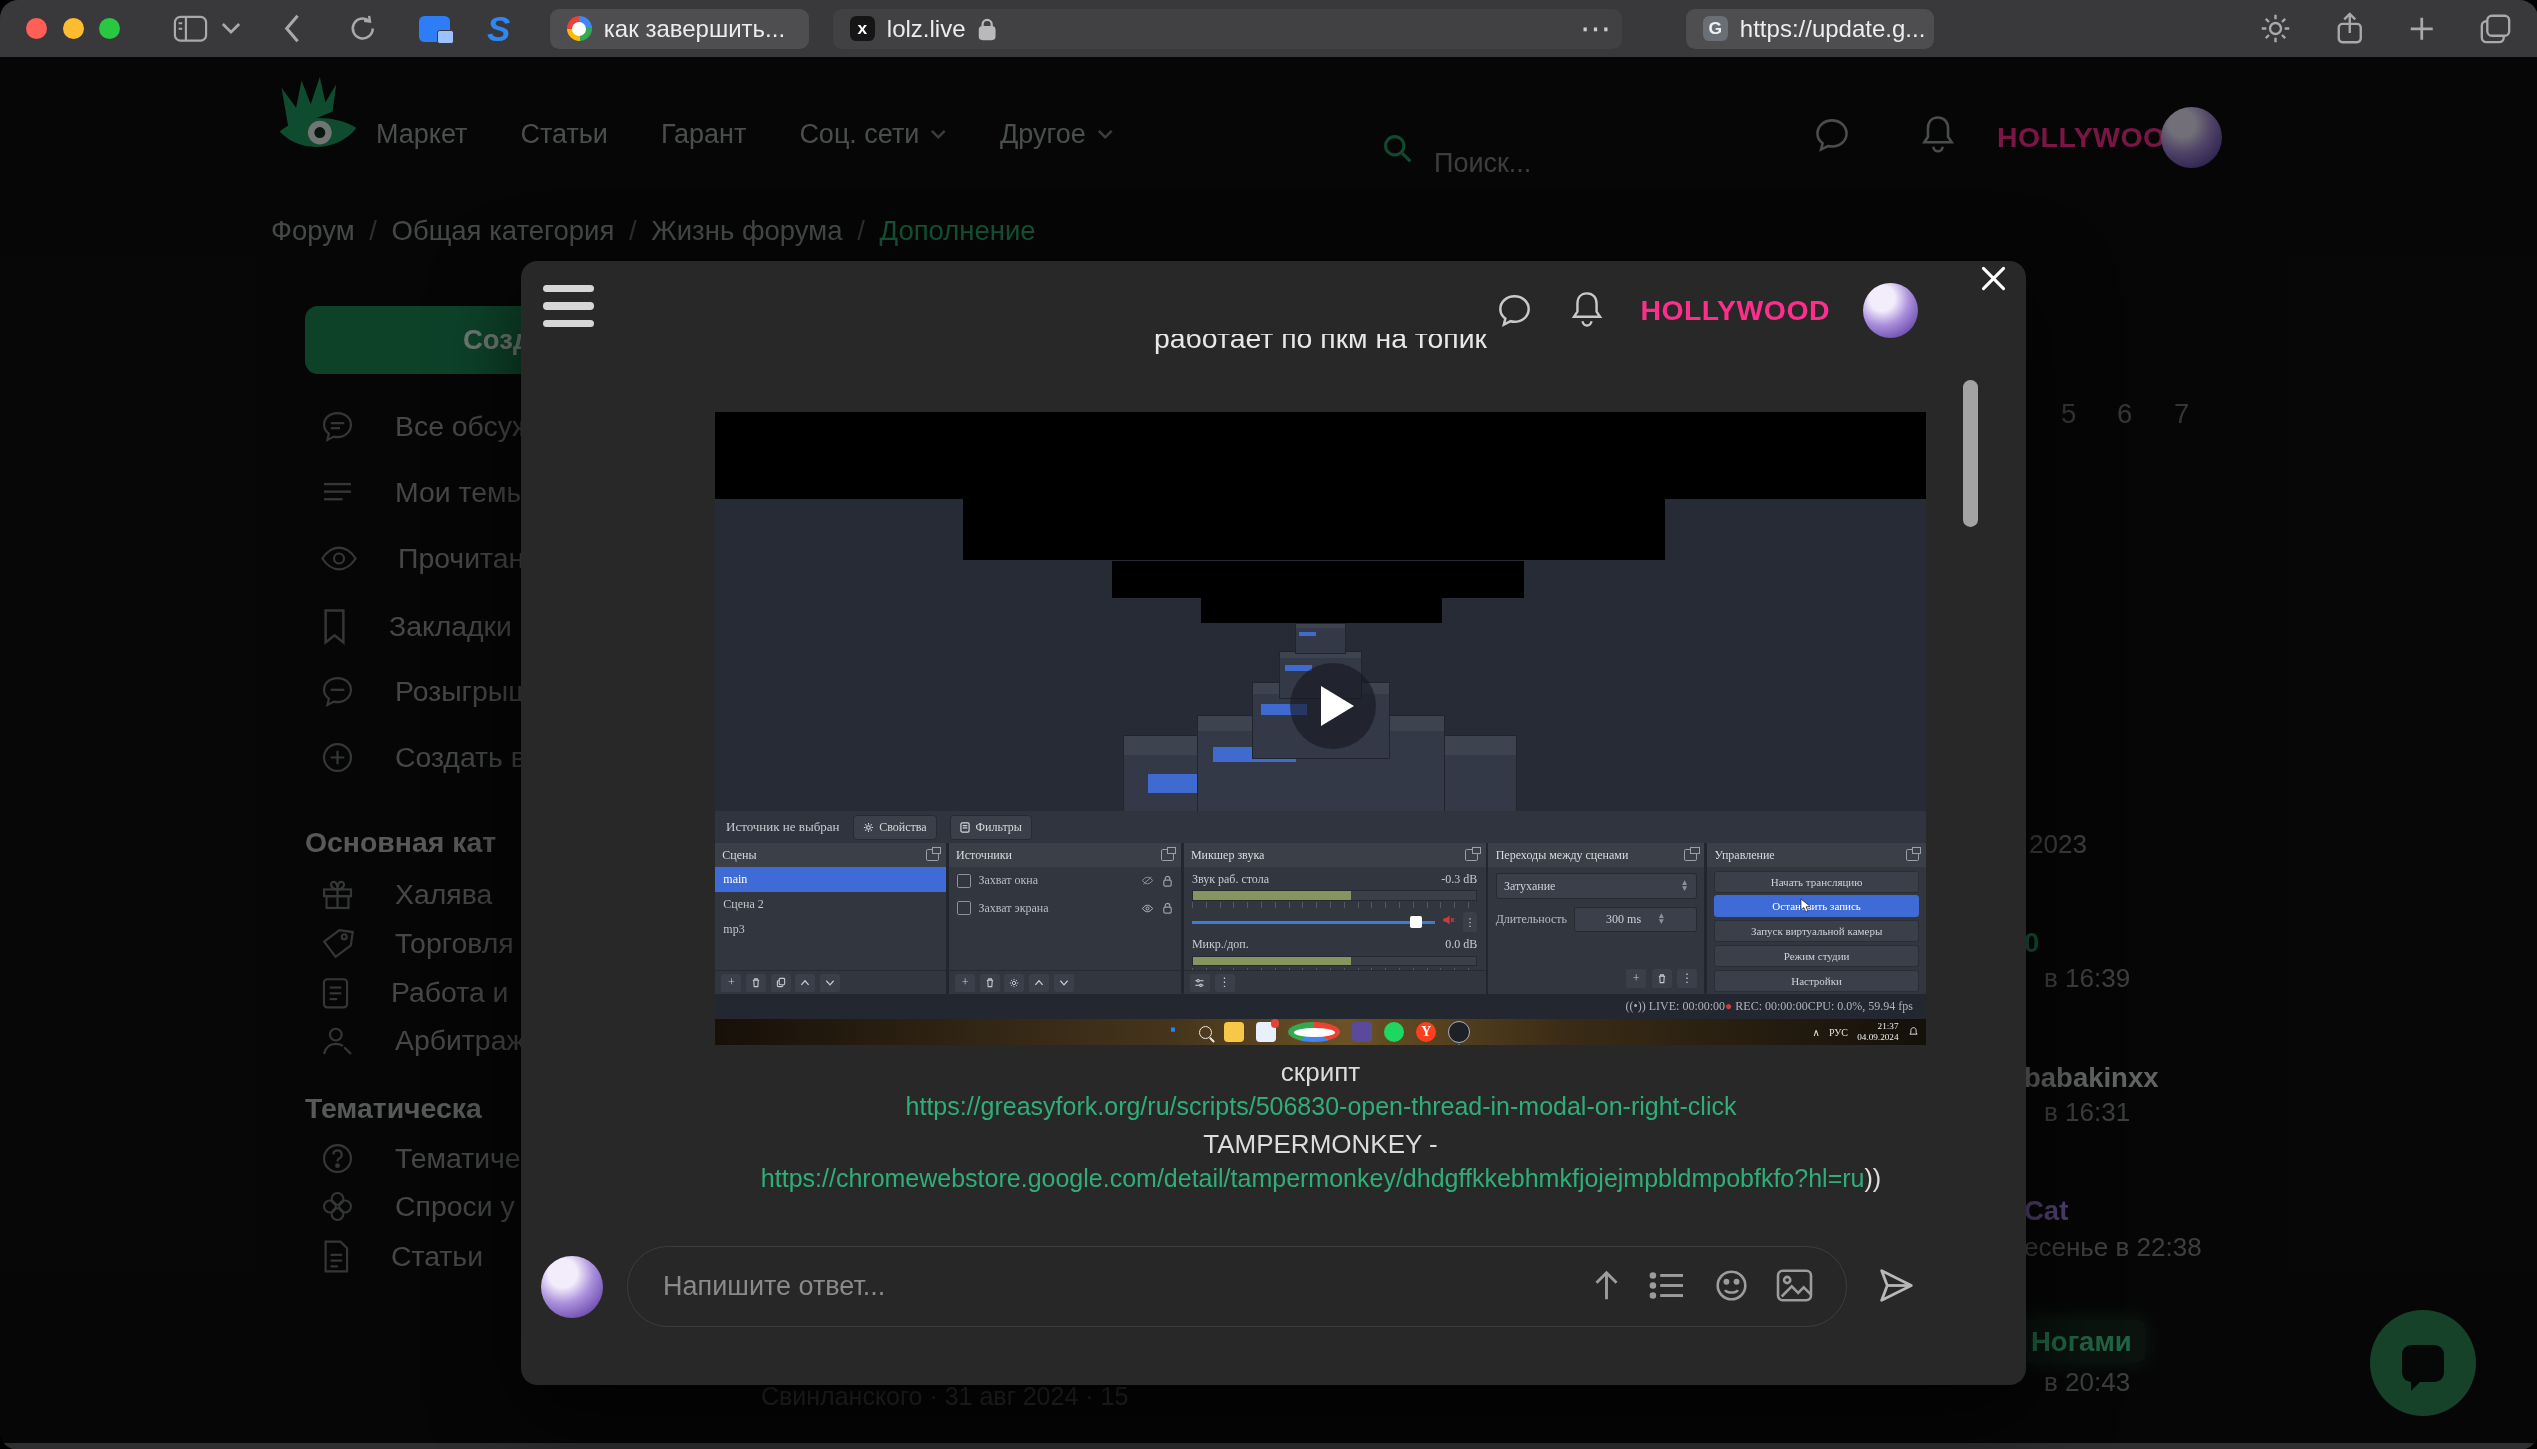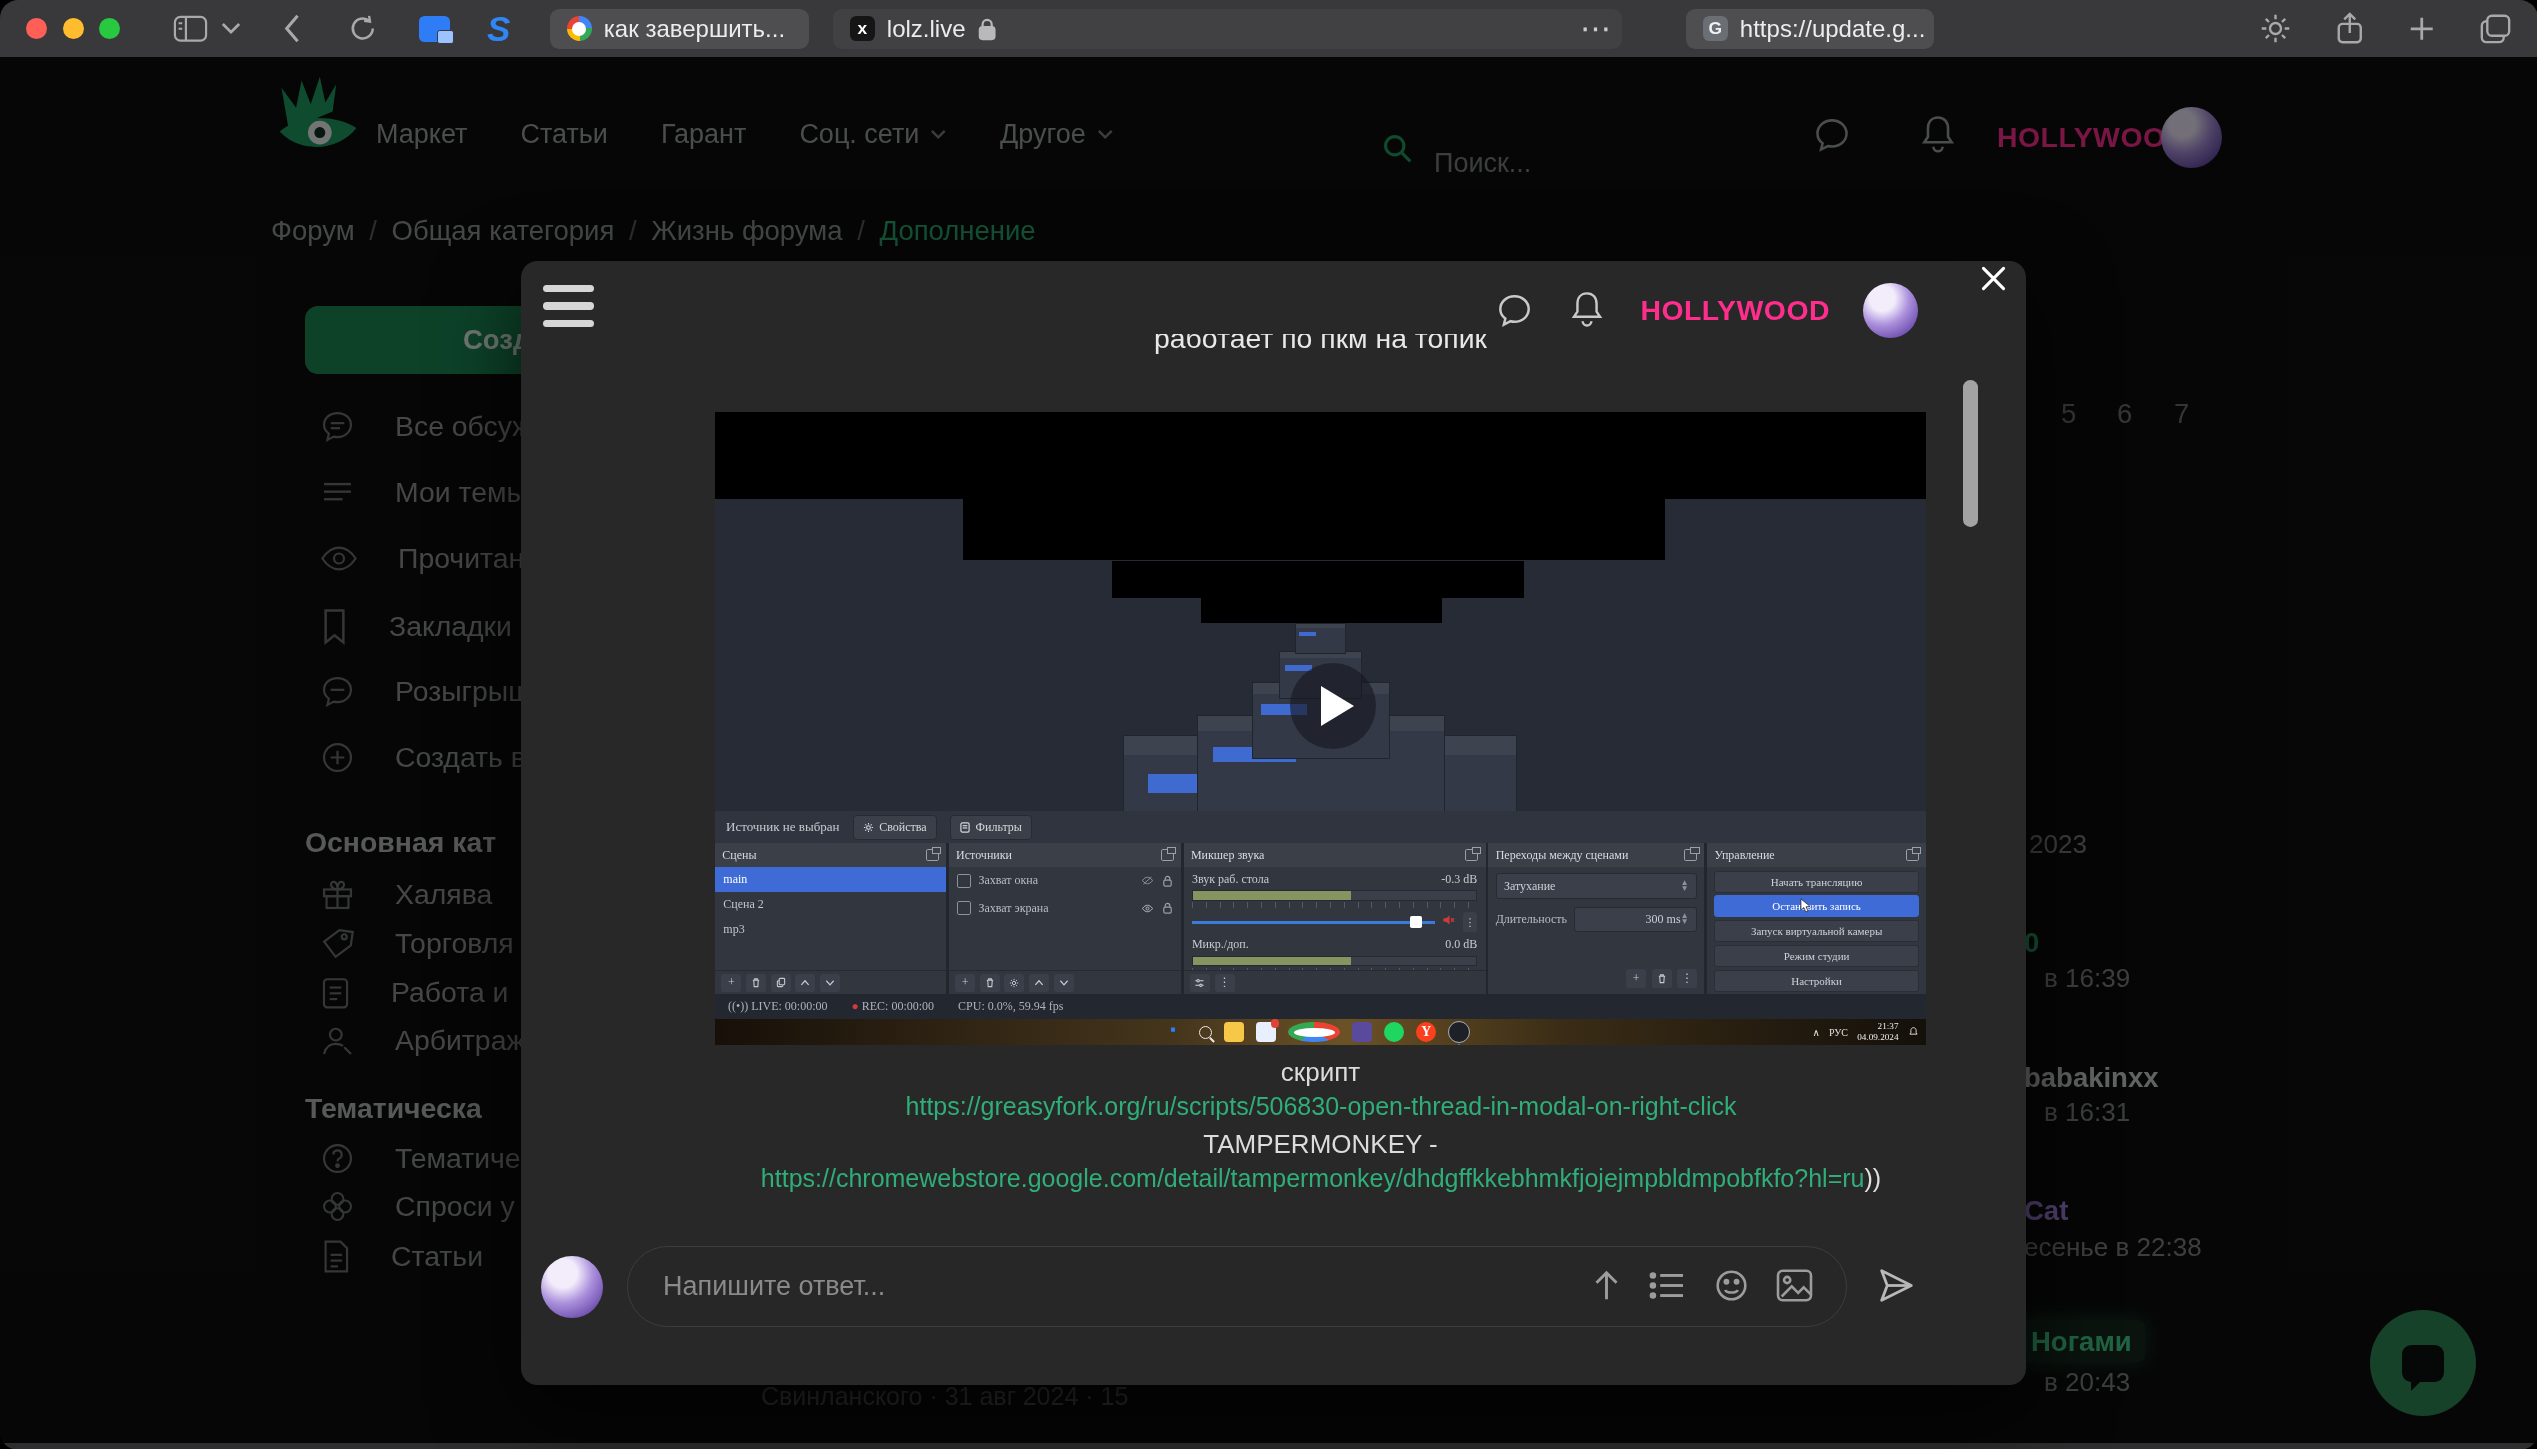--- a/index.html
+++ b/index.html
@@ -122,27 +122,27 @@
   .meter{margin-top:3.7px;height:8.3px;background:linear-gradient(90deg,#86945f 0 56%,#3a3f49 56%);border:0.9px solid #262a32;}
   .ticks{margin-top:1.8px;height:5.5px;background:repeating-linear-gradient(90deg,#6a707a 0 0.9px,transparent 0.9px 13.8px);opacity:.6;}
   .volrow{margin-top:4.6px;display:flex;align-items:center;gap:7.3px;}
   .vol{flex:1;height:3.7px;background:#3d7bd9;position:relative;}
   .vol::after{content:"";position:absolute;right:13px;top:-4.6px;width:12px;height:12px;background:#fff;border-radius:1.8px;}
   .mute{color:#d23b3b;font-size:12px;}
   .dots3{width:14.7px;height:20px;background:#3a3f49;border-radius:2.8px;color:#c6cad0;font-size:11px;display:flex;align-items:center;justify-content:center;}
   .sel-box{margin:6.4px 7.3px 0 7.3px;height:24px;background:#3a3f49;border:0.9px solid #262a32;border-radius:2.8px;display:flex;align-items:center;justify-content:space-between;padding:0 7.3px;font-size:12px;color:#ccd0d6;}
   .spin{color:#8d939b;font-size:8.3px;line-height:.8;text-align:center;}
   .durrow{margin:7.3px 7.3px 0 7.3px;display:flex;align-items:center;gap:7.3px;font-size:12px;color:#b9bdc4;}
-  .durval{flex:1;height:23px;background:#3a3f49;border:0.9px solid #262a32;border-radius:2.8px;display:flex;align-items:center;justify-content:flex-end;padding:0 7.3px;color:#ccd0d6;}
+  .durval{flex:1;height:23px;background:#3a3f49;border:0.9px solid #262a32;border-radius:2.8px;display:flex;align-items:center;justify-content:center;padding:0 7.3px;color:#ccd0d6;gap:16px;}
   .ticonrow{position:absolute;right:7.3px;bottom:7.3px;display:flex;gap:5.5px;}
   .cbtn{height:20px;margin:0 7.3px;background:#3a3f49;border:0.9px solid #2a2e36;border-radius:2.8px;color:#ced2d8;font-size:11px;display:flex;align-items:center;justify-content:center;position:relative;}
   .cbtn.active{background:#3e6bd6;color:#fff;border-color:#3e6bd6;}
   .ctrl-stack{display:flex;flex-direction:column;gap:2.8px;padding-top:3.7px;}
   .cursor{position:absolute;left:42%;top:1.8px;}
-  .statusbar{position:absolute;left:0;right:0;bottom:26px;height:25px;background:#23272f;display:flex;align-items:center;gap:24px;padding:0 13px;font-size:12px;color:#aeb3ba;}
+  .statusbar{position:absolute;left:0;right:0;bottom:26px;height:25px;background:#23272f;display:flex;align-items:center;justify-content:flex-end;padding:0 13px;font-size:12px;color:#aeb3ba;}
   .recdot{color:#d23b3b;}
   .taskbar{position:absolute;left:0;right:0;bottom:0;height:26px;background:linear-gradient(90deg,#171009 0,#45351c 38%,#6b5226 52%,#3a2c16 70%,#14100a 100%);display:flex;align-items:center;justify-content:center;gap:12px;}
   .tbi{width:20px;height:20px;border-radius:3.7px;flex:0 0 auto;}
   .tbi.win{background:linear-gradient(#2f7df6,#2f7df6);clip-path:polygon(0 0,46% 0,46% 46%,0 46%,0 0);box-shadow:11px 0 0 -0.9px #2f7df6,0 11px 0 -0.9px #2f7df6,11px 11px 0 -0.9px #2f7df6;width:9.2px;height:9.2px;border-radius:0;margin-right:7.3px;}
   .tbi.search{border:1.8px solid #e8e8e8;border-radius:50%;width:11px;height:11px;position:relative;}
   .tbi.search::after{content:"";position:absolute;right:-4.6px;bottom:-3.7px;width:6.4px;height:1.8px;background:#e8e8e8;transform:rotate(45deg);}
   .tbi.folder{background:#f7c847;}
   .tbi.mail{background:#e8f0fe;position:relative;}
   .tbi.mail::after{content:"";position:absolute;right:-2.8px;top:-2.8px;width:8.3px;height:8.3px;border-radius:50%;background:#e04438;}
   .tbi.chrome{border-radius:50%;background:conic-gradient(#ea4335 0 33%,#4285f4 33% 66%,#34a853 66% 100%);position:relative;}

